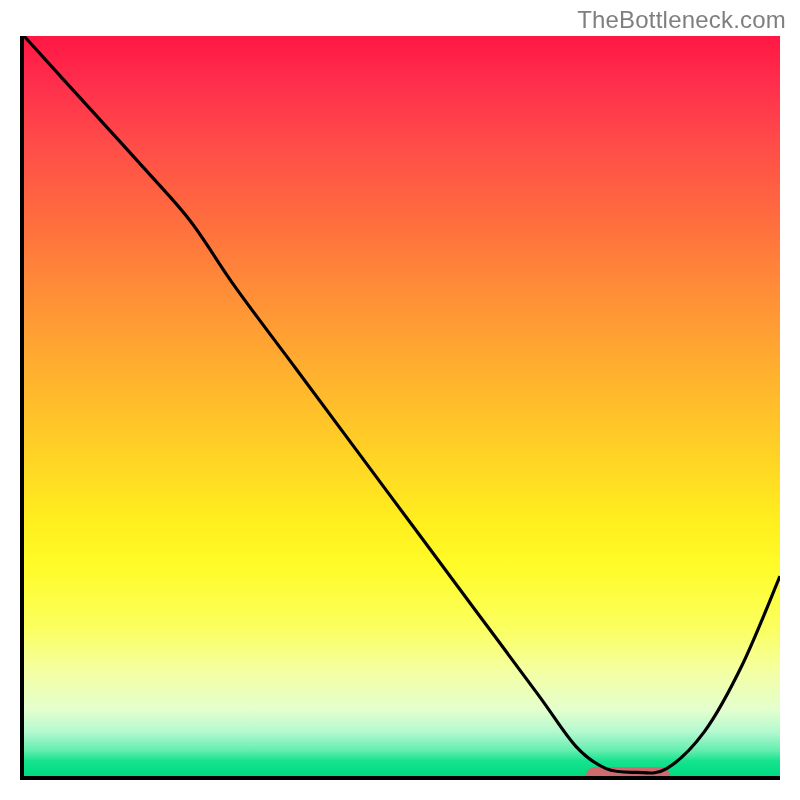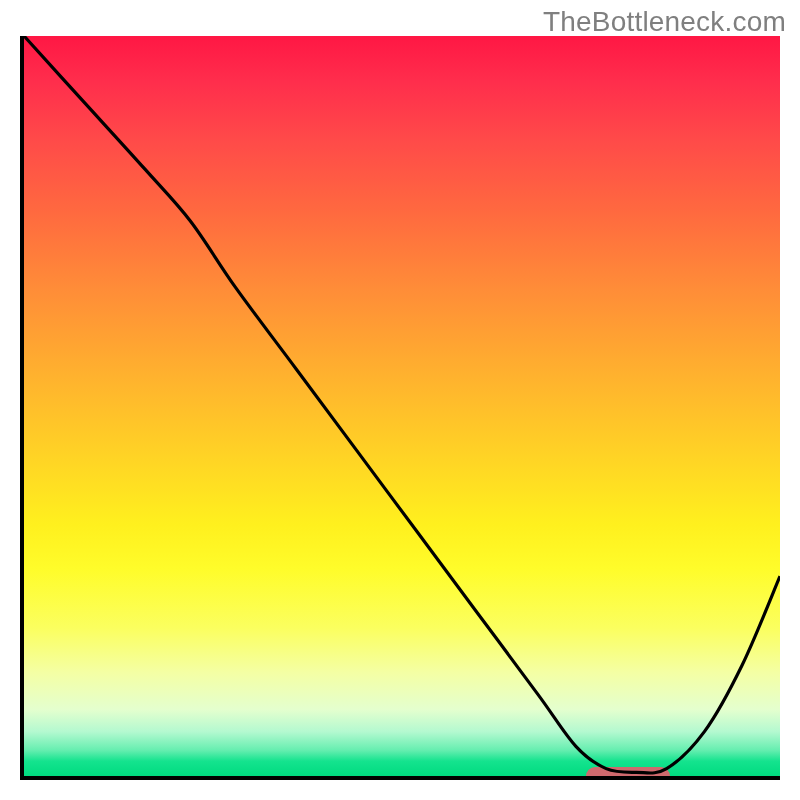--- a/index.html
+++ b/index.html
@@ -3,21 +3,21 @@
 <meta charset="utf-8">
 <style>
   * { margin: 0; padding: 0; box-sizing: border-box; }
   html, body { width: 800px; height: 800px; overflow: hidden; background: #fff; }
   .wrap { position: relative; width: 800px; height: 800px; }
   .watermark {
     position: absolute;
     top: 6px;
     right: 14px;
     font-family: Arial, Helvetica, sans-serif;
-    font-size: 28px;
+    font-size: 24px;
     color: #7f7f7f;
     letter-spacing: 0.2px;
   }
   .plot {
     position: absolute;
     left: 20px;
     top: 36px;
     width: 760px;
     height: 744px;
     border: 4px solid #000;

